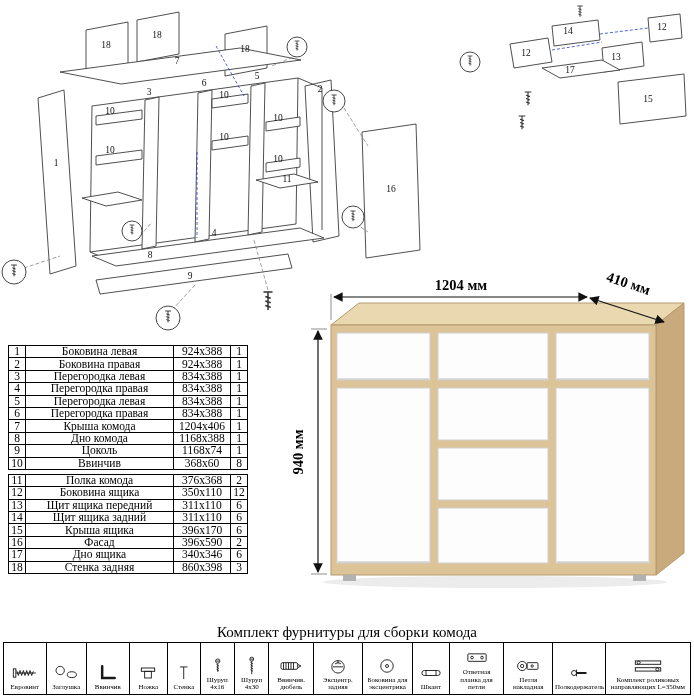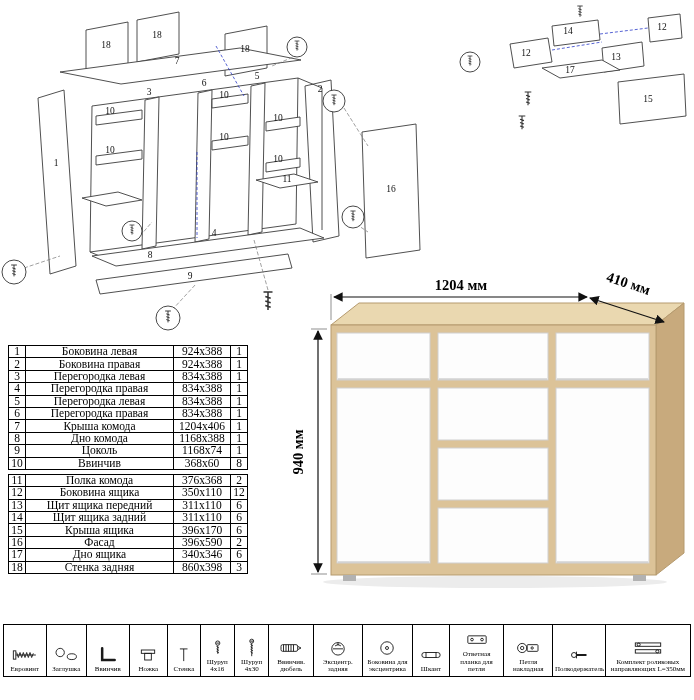--- a/index.html
+++ b/index.html
@@ -331,20 +331,21 @@
             <td class="c">18</td>
             <td class="l">Стенка задняя</td>
             <td class="c">860x398</td>
             <td class="c">3</td>
           </tr>
     </tbody>
       </table>
   </div>
 
   <div class="hwrap">
+    <div class="hw-title">Комплект фурнитуры для сборки комода</div>
     <table class="hw">
       <colgroup>
         <col style="width:42px">
           <col style="width:40px">
           <col style="width:42px">
           <col style="width:38px">
         <col style="width:32px">
           <col style="width:34px">
           <col style="width:34px">
           <col style="width:44px">

